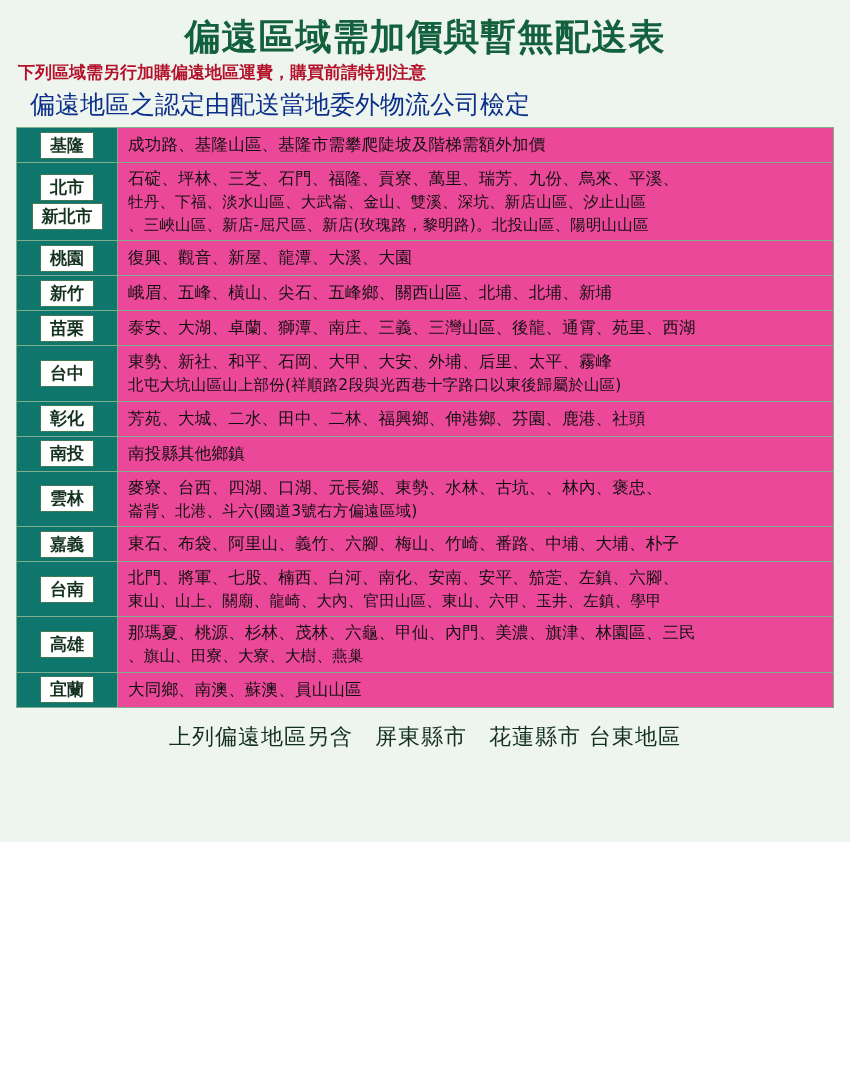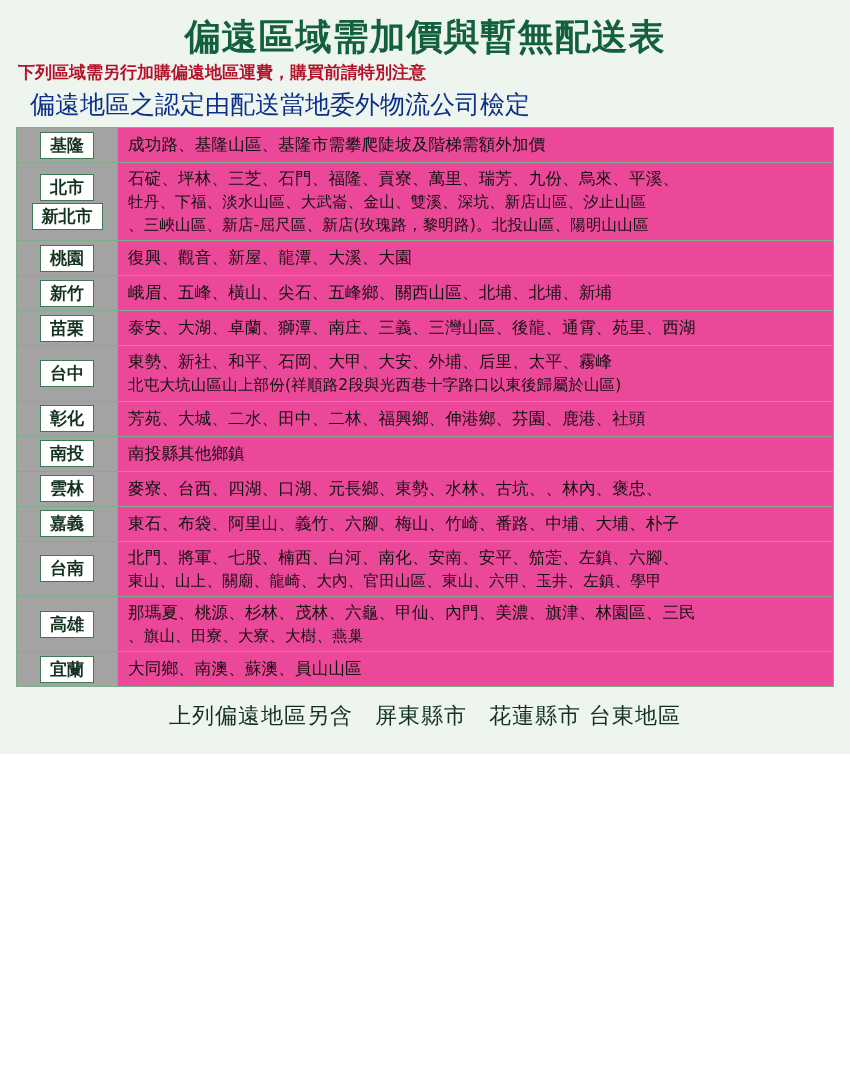--- a/index.html
+++ b/index.html
@@ -10,21 +10,21 @@
     width: 850px;
     height: 1070px;
     background: #ffffff;
     font-family: "DejaVu Sans", "Liberation Sans", sans-serif;
     color: #000000;
     overflow: hidden;
   }
   .page {
     position: relative;
     width: 850px;
-    height: 754px;
+    height: 842px;
     background: #eef5ee;
     box-sizing: border-box;
     padding: 10px 14px 0 14px;
   }
   .title {
     text-align: center;
     font-size: 36px;
     font-weight: bold;
     color: #13603c;
     letter-spacing: 1px;
@@ -68,21 +68,21 @@
     min-height: 34px;
   }
   .row:last-child {
     border-bottom: none;
   }
   .region {
     flex: 0 0 96px;
     display: flex;
     align-items: center;
     justify-content: center;
-    background: #a3a3a3;
+    background: #0f766e;
     border-right: 1px solid #7fae8d;
     padding: 3px 2px;
   }
   .region-inner {
     display: flex;
     flex-direction: column;
     align-items: center;
     justify-content: center;
     gap: 2px;
     width: 100%;
@@ -236,20 +236,21 @@
     </div>
 
     <div class="row">
       <div class="region">
         <div class="region-inner">
           <span class="region-chip">雲林</span>
         </div>
       </div>
       <div class="areas">
         <div class="area-line">麥寮、台西、四湖、口湖、元長鄉、東勢、水林、古坑、、林內、褒忠、</div>
+        <div class="area-line tight">崙背、北港、斗六(國道3號右方偏遠區域)</div>
       </div>
     </div>
 
     <div class="row">
       <div class="region">
         <div class="region-inner">
           <span class="region-chip">嘉義</span>
         </div>
       </div>
       <div class="areas">

